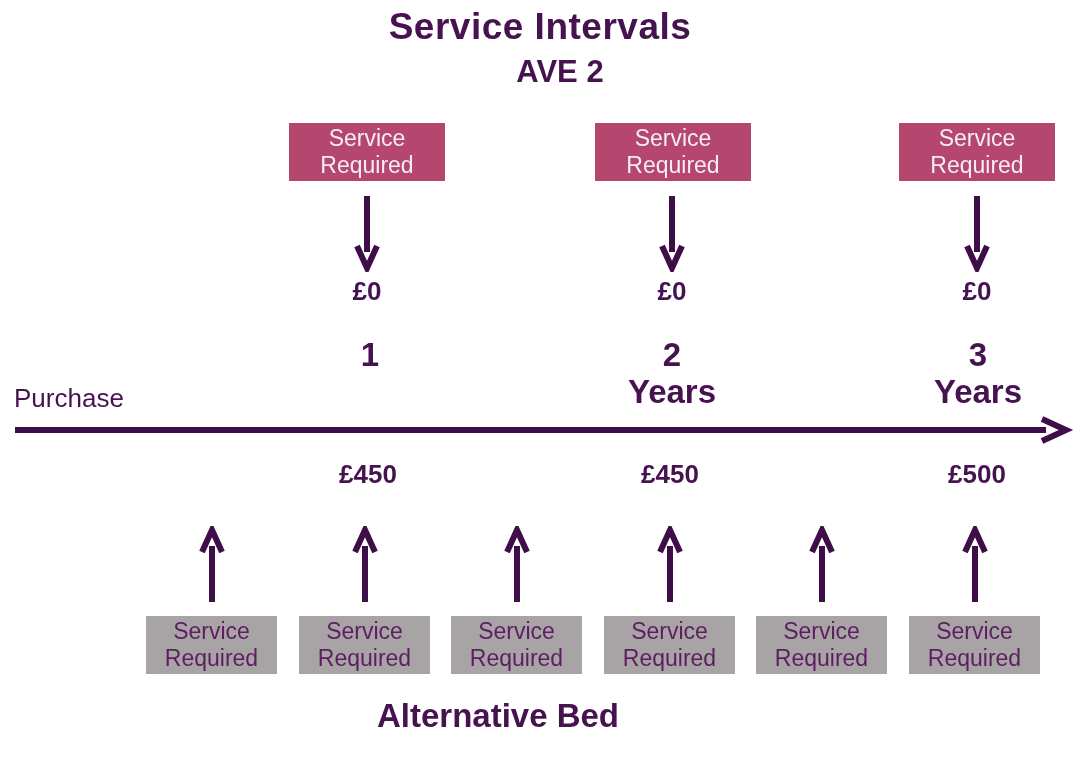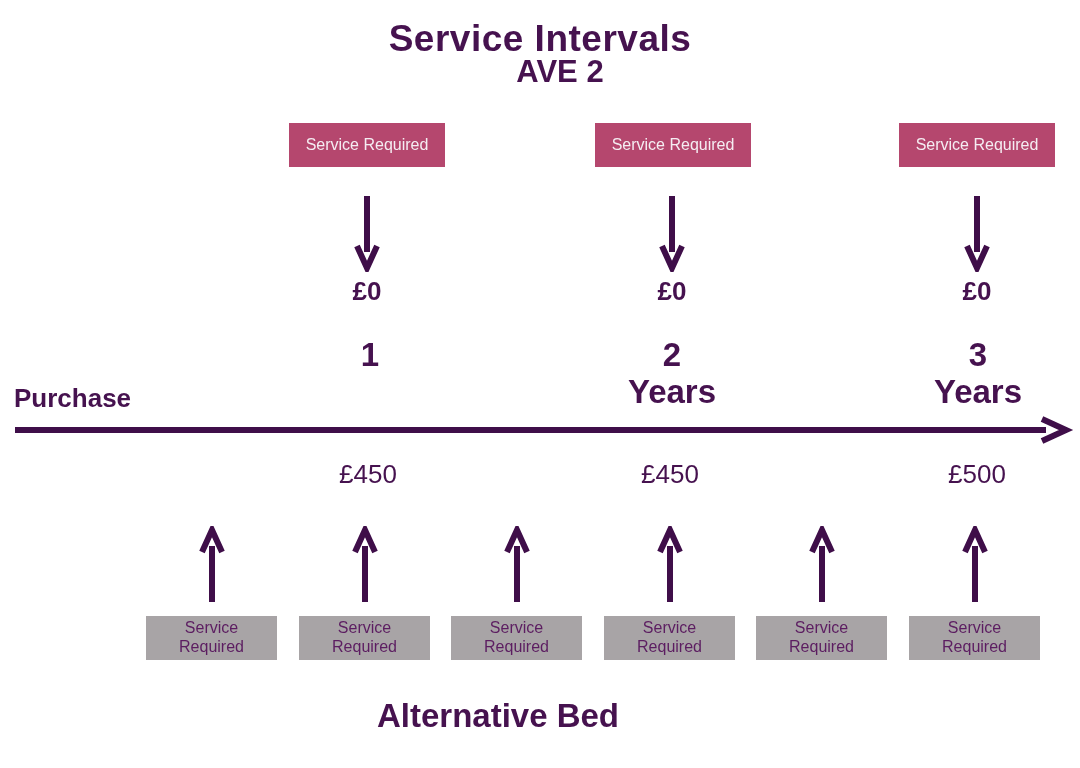--- a/index.html
+++ b/index.html
@@ -7,56 +7,55 @@
     width:1080px;height:768px;background:#ffffff;
     font-family:"Liberation Sans","DejaVu Sans",sans-serif;
     position:relative;overflow:hidden;
   }
   .canvas{position:absolute;left:0;top:0;width:1080px;height:768px;}
 
   .title{
     position:absolute;left:0;top:6px;width:1080px;
     text-align:center;font-size:37px;font-weight:bold;color:#46124f;
     letter-spacing:0.5px;
-    margin-top:12px;
   }
   .subtitle{
     position:absolute;left:0;top:54px;width:1080px;
     text-align:center;font-size:31px;font-weight:bold;color:#46124f;padding-left:20px;
   }
 
   .svc-box{
-    position:absolute;height:44px;display:flex;align-items:center;justify-content:center;
-    text-align:center;font-size:16px;line-height:1.18;color:#f5edf2;
+    position:absolute;height:58px;display:flex;align-items:center;justify-content:center;
+    text-align:center;font-size:23px;line-height:1.18;color:#f5edf2;
     box-sizing:border-box;padding:0 14px;
   }
   .svc-box.pink{background:#b5476e;width:156px;top:123px;}
   .svc-box.gray{background:#a8a4a6;width:131px;top:616px;color:#5c1d61;}
 
   .arrow-svg{position:absolute;width:26px;height:78px;}
   .down-arrow{top:194px;}
   .up-arrow{top:526px;}
 
   .cost-above{
     position:absolute;top:276px;width:120px;text-align:center;
     font-size:26px;font-weight:bold;color:#46124f;
   }
   .milestone{
     position:absolute;top:337px;width:220px;text-align:center;
     font-size:33px;font-weight:bold;color:#46124f;line-height:1.12;
   }
   .milestone span{display:block;}
   .origin-label{
     position:absolute;left:14px;top:383px;
-    font-size:26px;font-weight:bold;color:#46124f;
+    font-size:26px;font-weight:normal;color:#46124f;
   }
   .timeline-svg{position:absolute;left:0;top:416px;width:1080px;height:32px;}
   .cost-below{
     position:absolute;top:459px;width:140px;text-align:center;
-    font-size:26px;font-weight:normal;color:#46124f;
+    font-size:26px;font-weight:bold;color:#46124f;
   }
   .bottom-title{
     position:absolute;left:0;top:697px;width:996px;
     text-align:center;font-size:33px;font-weight:bold;color:#46124f;
   }
 </style>
 </head>
 <body>
 
 <div class="canvas">

